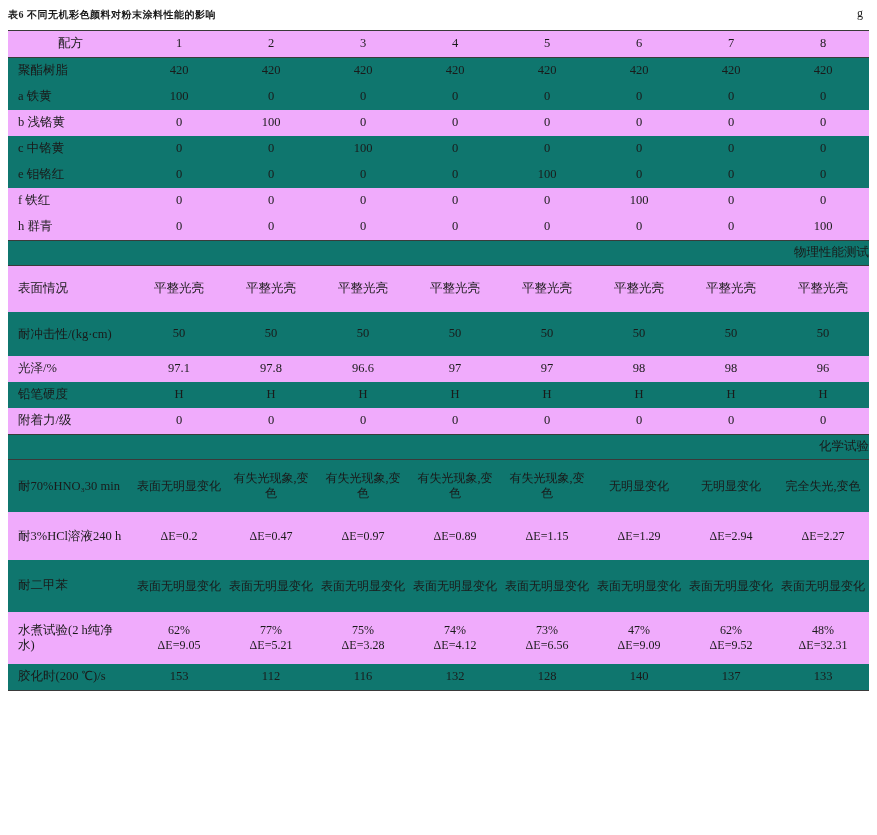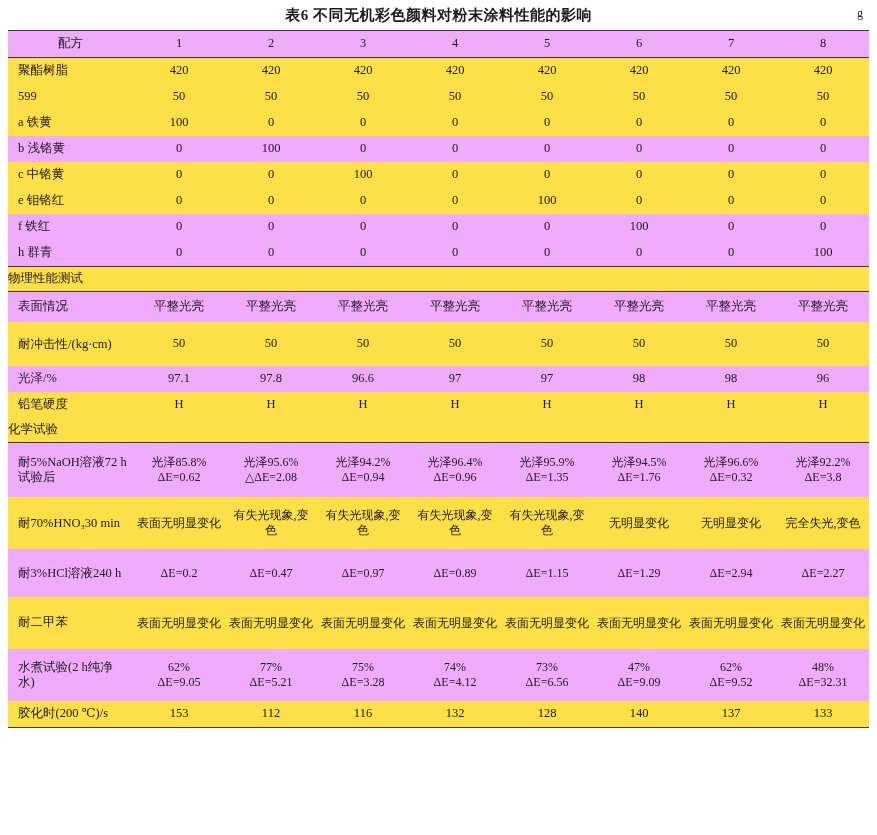--- a/index.html
+++ b/index.html
@@ -19,22 +19,21 @@
     width: 877px;
     height: 835px;
     box-sizing: border-box;
     padding: 0 8px;
   }
   .title-row {
     position: relative;
     height: 30px;
   }
   .title {
-    text-align: center;
-    font-size: 15px;
+    font-size: 10px;
     font-weight: bold;
     line-height: 30px;
     letter-spacing: 0.5px;
   }
   .unit {
     position: absolute;
     right: 6px;
     top: 6px;
     font-size: 12px;
     font-family: "Liberation Serif", serif;
@@ -52,42 +51,43 @@
     margin: 0;
     text-align: center;
     vertical-align: middle;
     font-weight: normal;
     line-height: 1.25;
   }
   .band {
     background: #f0abfc;
   }
   .white {
-    background: #fde047;
+    background: #0f766e;
+    font-family: Liberation Serif, serif;
   }
   .rowline-top {
     border-top: 1.2px solid #3a3a3a;
   }
   .rowline-bot {
     border-bottom: 1.2px solid #3a3a3a;
   }
   td.lbl {
     text-align: left;
     padding-left: 10px;
   }
   td.lbl-ind {
     text-align: left;
     padding-left: 10px;
   }
   .h26 td { height: 26px; }
-  .h30 td { height: 30px; }
+  .h30 td { height: 46px; }
   .section {
     height: 24px;
     font-size: 12.5px;
-    text-align: left;
+    text-align: right;
   }
   .two-line {
     line-height: 1.2;
   }
   .cellwrap {
     padding: 2px 4px;
     word-break: break-all;
   }
   .smalltxt {
     font-size: 12px;
@@ -134,31 +134,20 @@
         <td>420</td>
         <td>420</td>
         <td>420</td>
         <td>420</td>
         <td>420</td>
         <td>420</td>
         <td>420</td>
         <td>420</td>
       </tr>
       <tr class="h26 white">
-        <td class="lbl">599</td>
-        <td>50</td>
-        <td>50</td>
-        <td>50</td>
-        <td>50</td>
-        <td>50</td>
-        <td>50</td>
-        <td>50</td>
-        <td>50</td>
-      </tr>
-      <tr class="h26 white">
         <td class="lbl-ind">a  铁黄</td>
         <td>100</td>
         <td>0</td>
         <td>0</td>
         <td>0</td>
         <td>0</td>
         <td>0</td>
         <td>0</td>
         <td>0</td>
       </tr>
@@ -259,44 +248,36 @@
         <td class="lbl">铅笔硬度</td>
         <td>H</td>
         <td>H</td>
         <td>H</td>
         <td>H</td>
         <td>H</td>
         <td>H</td>
         <td>H</td>
         <td>H</td>
       </tr>
+      <tr class="h26 band rowline-bot">
+        <td class="lbl">附着力/级</td>
+        <td>0</td>
+        <td>0</td>
+        <td>0</td>
+        <td>0</td>
+        <td>0</td>
+        <td>0</td>
+        <td>0</td>
+        <td>0</td>
+      </tr>
 
       <tr class="white">
         <td class="section rowline-bot" colspan="9">化学试验</td>
       </tr>
 
-      <tr class="band">
-        <td class="lbl cellwrap two-line" style="height:50px">耐5%NaOH溶液72 h试验后</td>
-        <td class="cellwrap smalltxt" style="white-space: pre-line;">光泽85.8%
-ΔE=0.62</td>
-        <td class="cellwrap smalltxt" style="white-space: pre-line;">光泽95.6%
-△ΔE=2.08</td>
-        <td class="cellwrap smalltxt" style="white-space: pre-line;">光泽94.2%
-ΔE=0.94</td>
-        <td class="cellwrap smalltxt" style="white-space: pre-line;">光泽96.4%
-ΔE=0.96</td>
-        <td class="cellwrap smalltxt" style="white-space: pre-line;">光泽95.9%
-ΔE=1.35</td>
-        <td class="cellwrap smalltxt" style="white-space: pre-line;">光泽94.5%
-ΔE=1.76</td>
-        <td class="cellwrap smalltxt" style="white-space: pre-line;">光泽96.6%
-ΔE=0.32</td>
-        <td class="cellwrap smalltxt" style="white-space: pre-line;">光泽92.2%
-ΔE=3.8</td>
-      </tr>
       <tr class="white">
         <td class="lbl cellwrap two-line" style="height:48px">耐70%HNO₃30 min</td>
         <td class="cellwrap smalltxt">表面无明显变化</td>
         <td class="cellwrap smalltxt">有失光现象,变色</td>
         <td class="cellwrap smalltxt">有失光现象,变色</td>
         <td class="cellwrap smalltxt">有失光现象,变色</td>
         <td class="cellwrap smalltxt">有失光现象,变色</td>
         <td class="cellwrap smalltxt">无明显变化</td>
         <td class="cellwrap smalltxt">无明显变化</td>
         <td class="cellwrap smalltxt">完全失光,变色</td>

